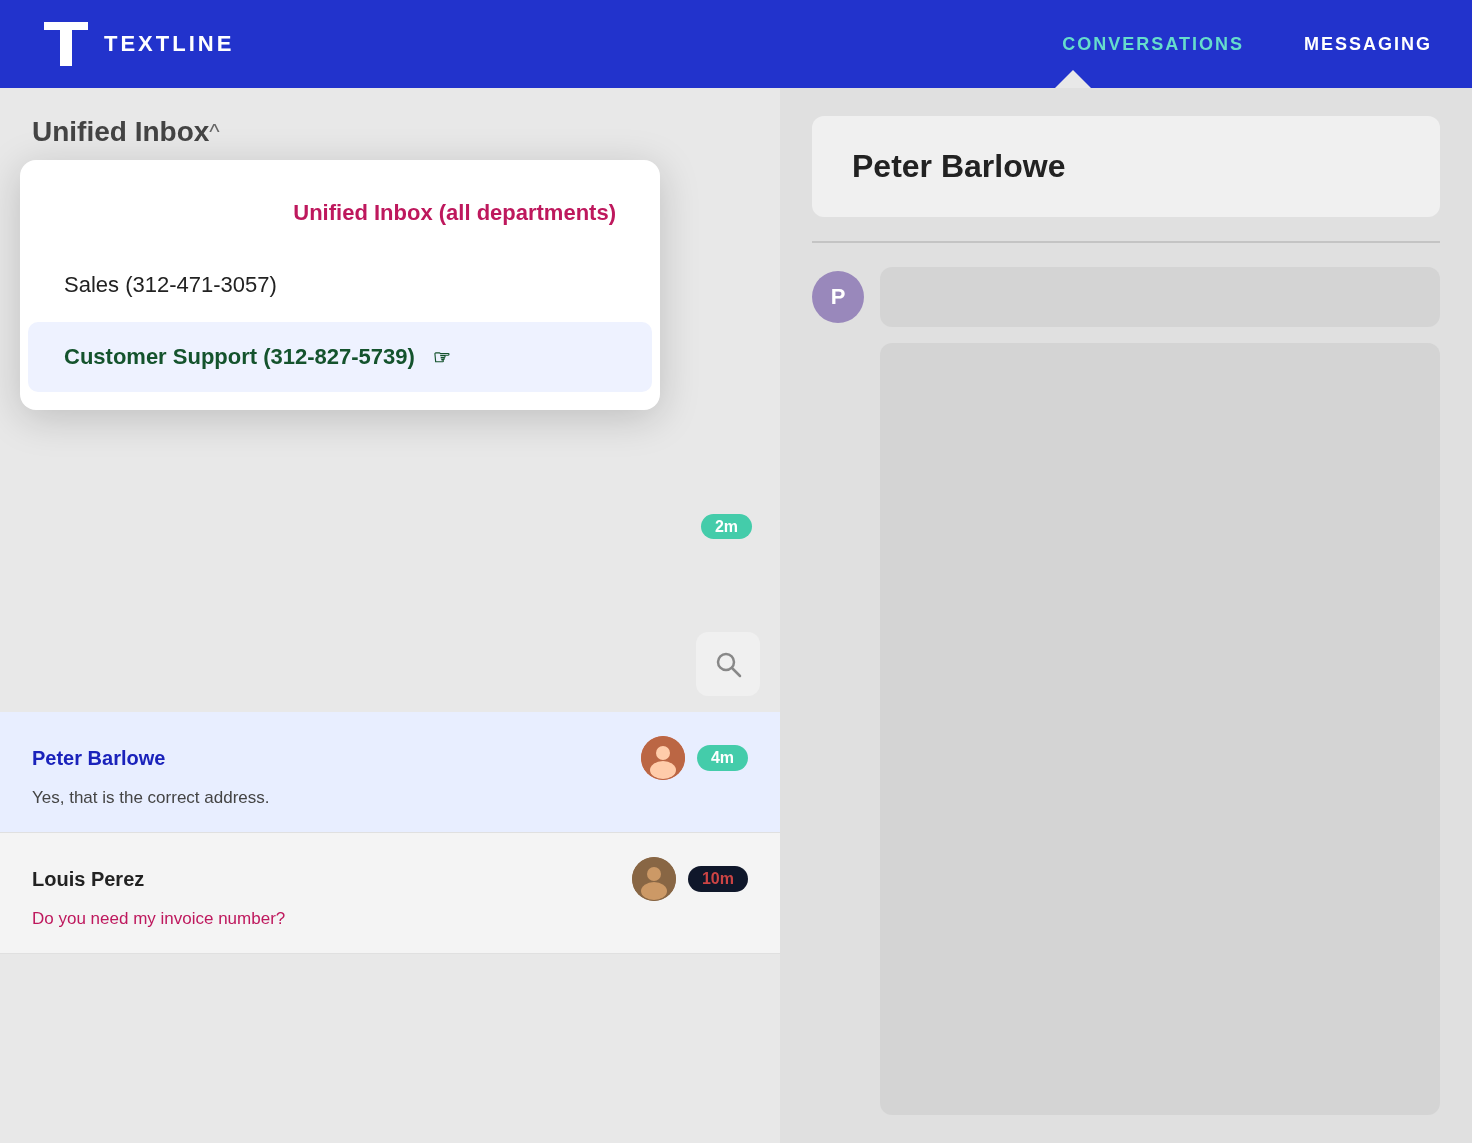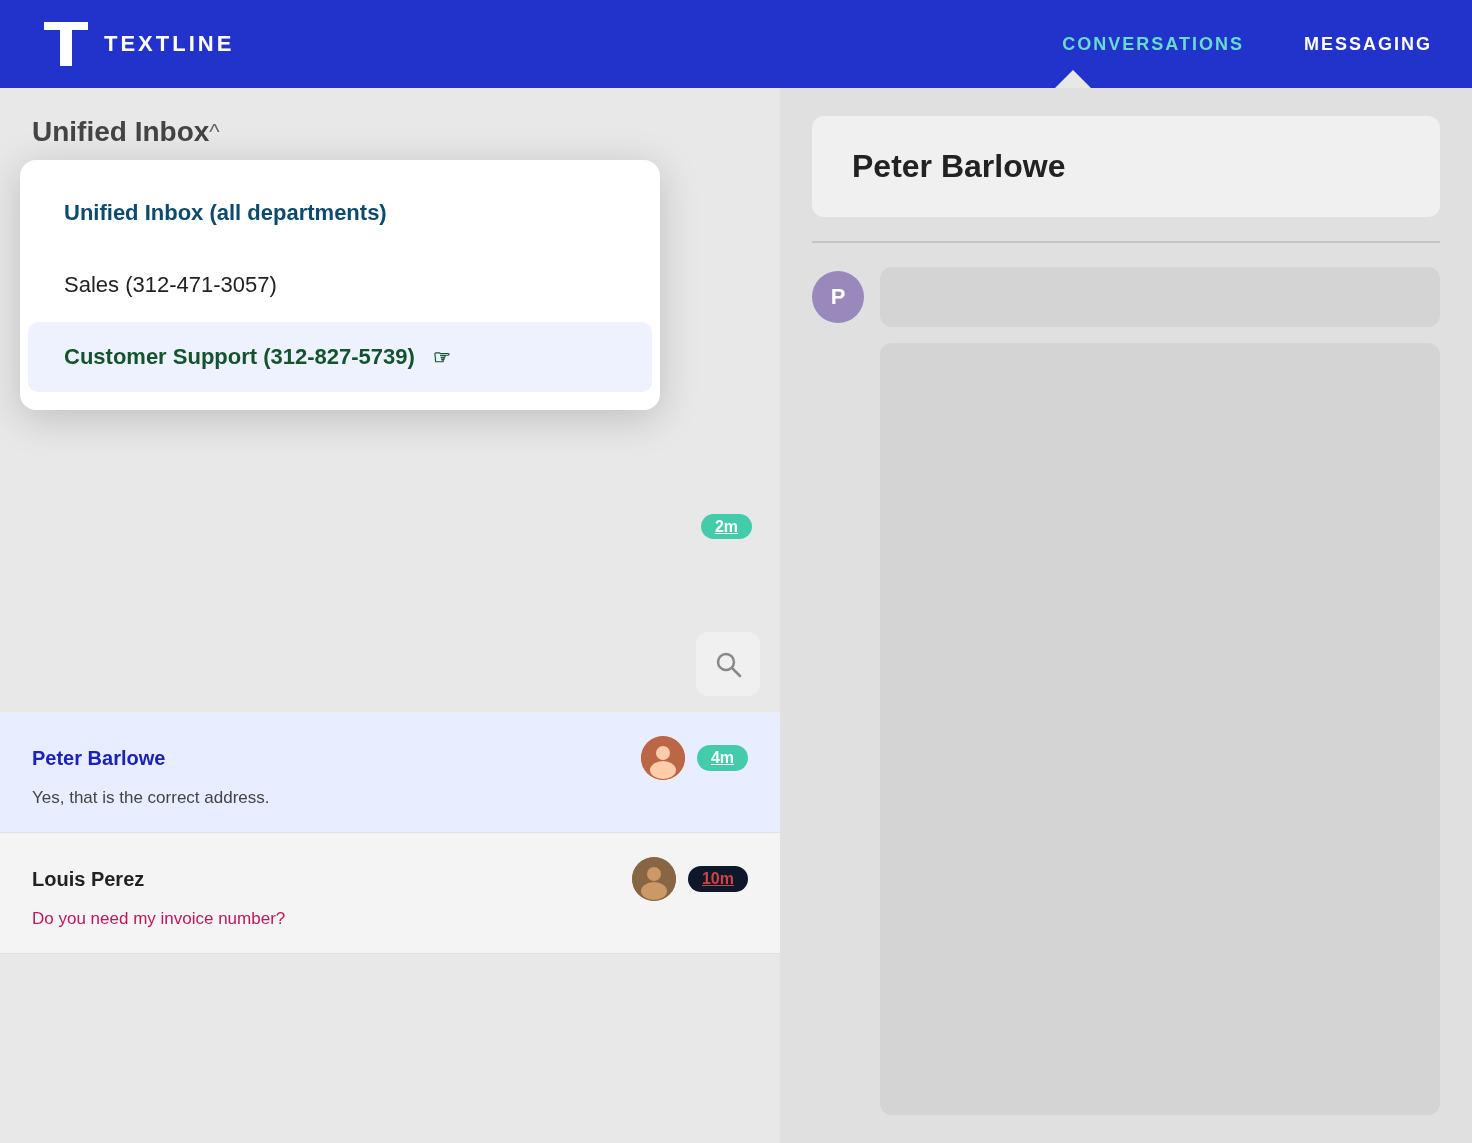--- a/index.html
+++ b/index.html
@@ -95,22 +95,23 @@
     }
     .dropdown-item {
       padding: 22px 36px;
       font-size: 22px;
       color: #222;
       cursor: pointer;
       border-radius: 10px;
       margin: 2px 8px;
     }
     .dropdown-item.active-item {
-      color: #0c4a6e;
+      color: #be185d;
       font-weight: 600;
+      text-align: right;
     }
     .dropdown-item.highlighted {
       background: #eef2ff;
       color: #14532d;
       font-weight: 600;
     }
     .search-btn {
       width: 64px;
       height: 64px;
       background: #f0f0f0;
@@ -122,21 +123,20 @@
       cursor: pointer;
     }
 
     
     .time-badge {
       border-radius: 20px;
       padding: 4px 14px;
       font-size: 16px;
       font-weight: 600;
       color: white;
-      text-decoration: underline;
     }
     .time-badge.green { background: #44ccaa; }
     .time-badge.pink { background: #0f172a; color: #cc4444; }
 
     
     .conv-list {
       margin-top: 16px;
     }
     .conv-item {
       padding: 24px 32px;

